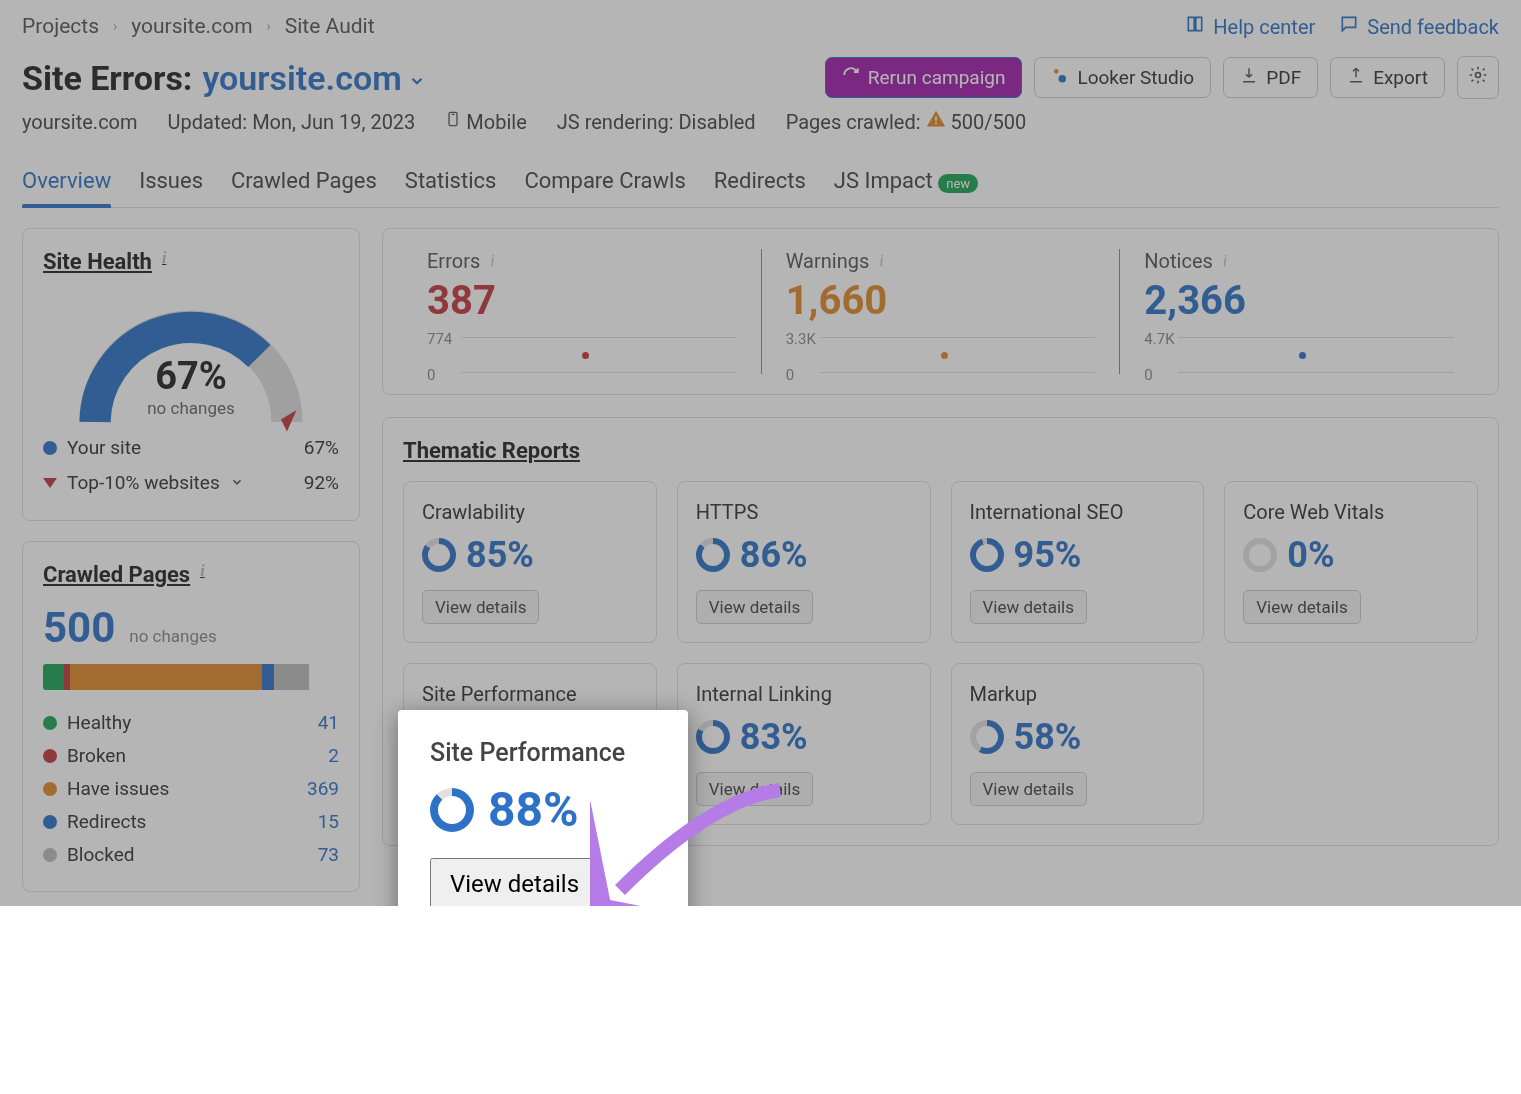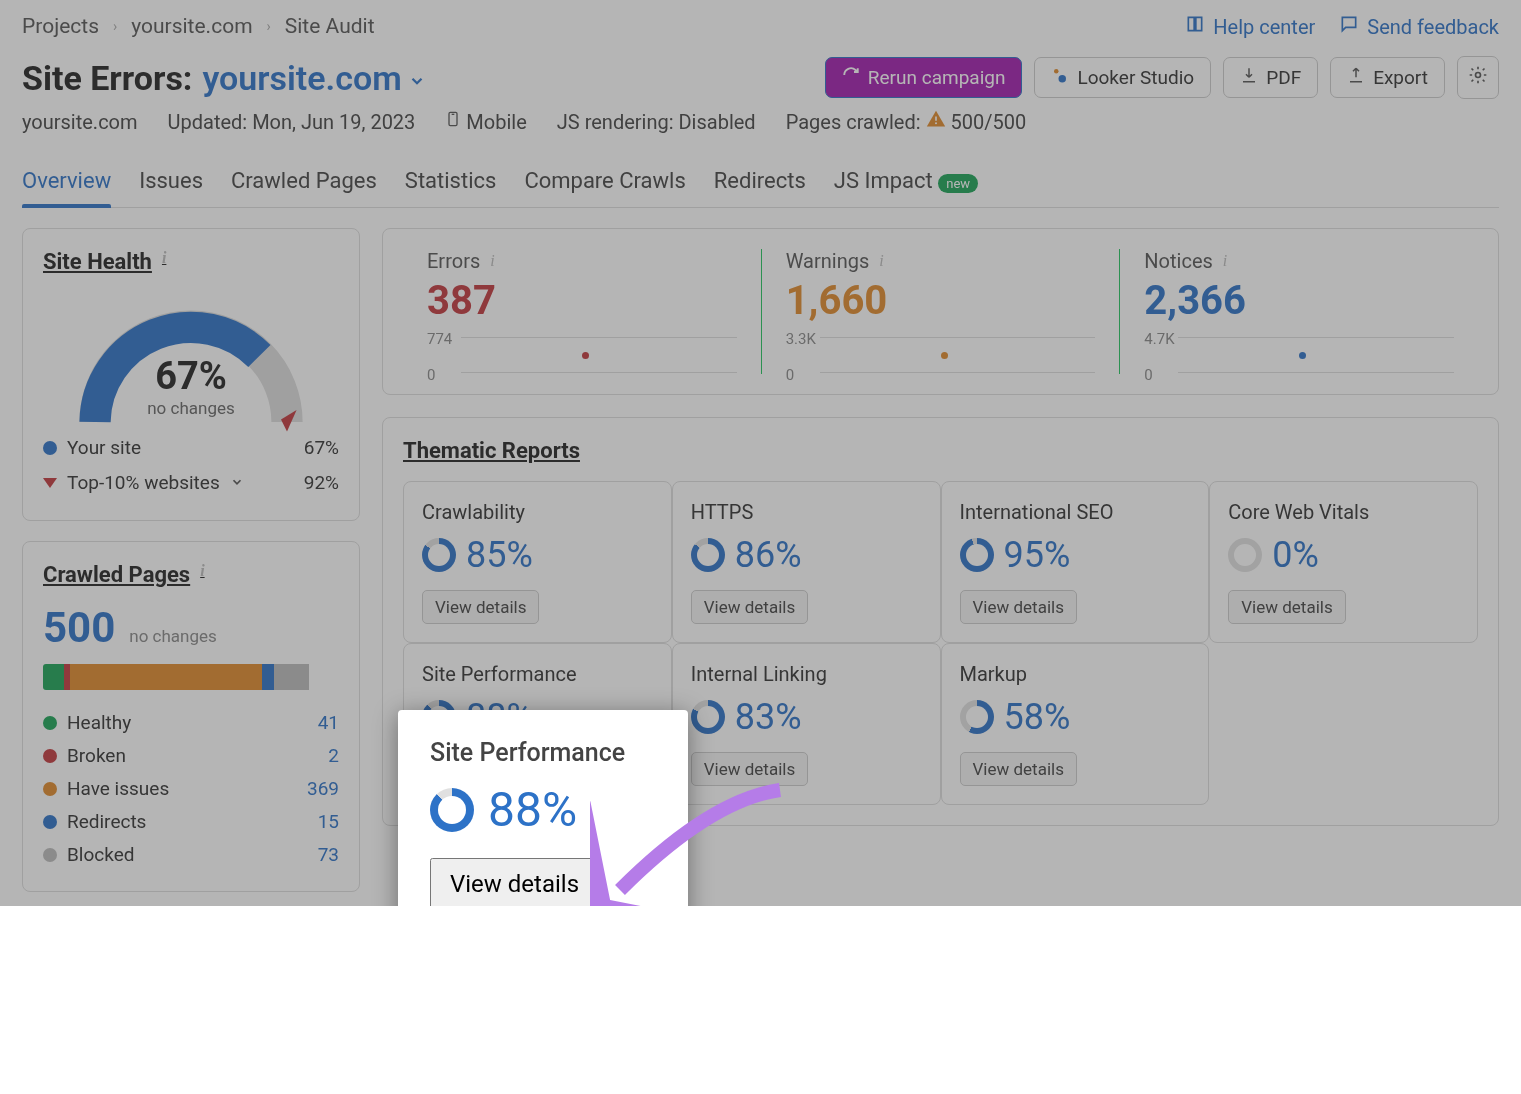--- a/index.html
+++ b/index.html
@@ -69,24 +69,24 @@
   .sum-num { font-size: 40px; font-weight: 700; margin: 4px 0 10px; }
   .c-red { color: #c2373c; }
   .c-orange { color: #e08a2b; }
   .c-blue { color: #2d72c7; }
   .mini-axis { font-size: 15px; color: #888; }
   .mini-chart { position: relative; height: 40px; margin-top: 4px; }
   .mini-chart .line { position: absolute; left: 34px; right: 0; height: 1px; background: #ddd; }
   .mini-chart .pt { position: absolute; width: 7px; height: 7px; border-radius: 50%; }
 
   
-  .thematic-grid { display: grid; grid-template-columns: repeat(4, 1fr); margin-top: 18px; }
+  .thematic-grid { display: grid; grid-template-columns: repeat(4, 1fr); gap: 20px; margin-top: 18px; }
   .tcard { border: 1px solid #ddd; border-radius: 8px; padding: 18px; }
   .tcard-title { font-size: 20px; color: #333; margin-bottom: 10px; }
-  .tcard-num { display: flex; align-items: center; gap: 10px; font-size: 36px; font-weight: 400; color: #2d72c7; margin-bottom: 14px; }
+  .tcard-num { display: flex; align-items: center; gap: 10px; font-size: 36px; font-weight: 700; color: #2d72c7; margin-bottom: 14px; }
   .donut { width: 34px; height: 34px; border-radius: 50%; background: conic-gradient(#2d72c7 var(--p), #e0e0e0 0); position: relative; }
   .donut::after { content: ''; position: absolute; inset: 6px; background: #fff; border-radius: 50%; }
   .donut.gray { background: conic-gradient(#bbb var(--p), #e0e0e0 0); }
   .tcard .view-btn { font-size: 17px; padding: 6px 12px; border: 1px solid #ccc; background: #f4f4f4; border-radius: 5px; cursor: pointer; color: #444; }
 
   
   .highlight-card {
     position: absolute;
     z-index: 10;
     background: #fff;

